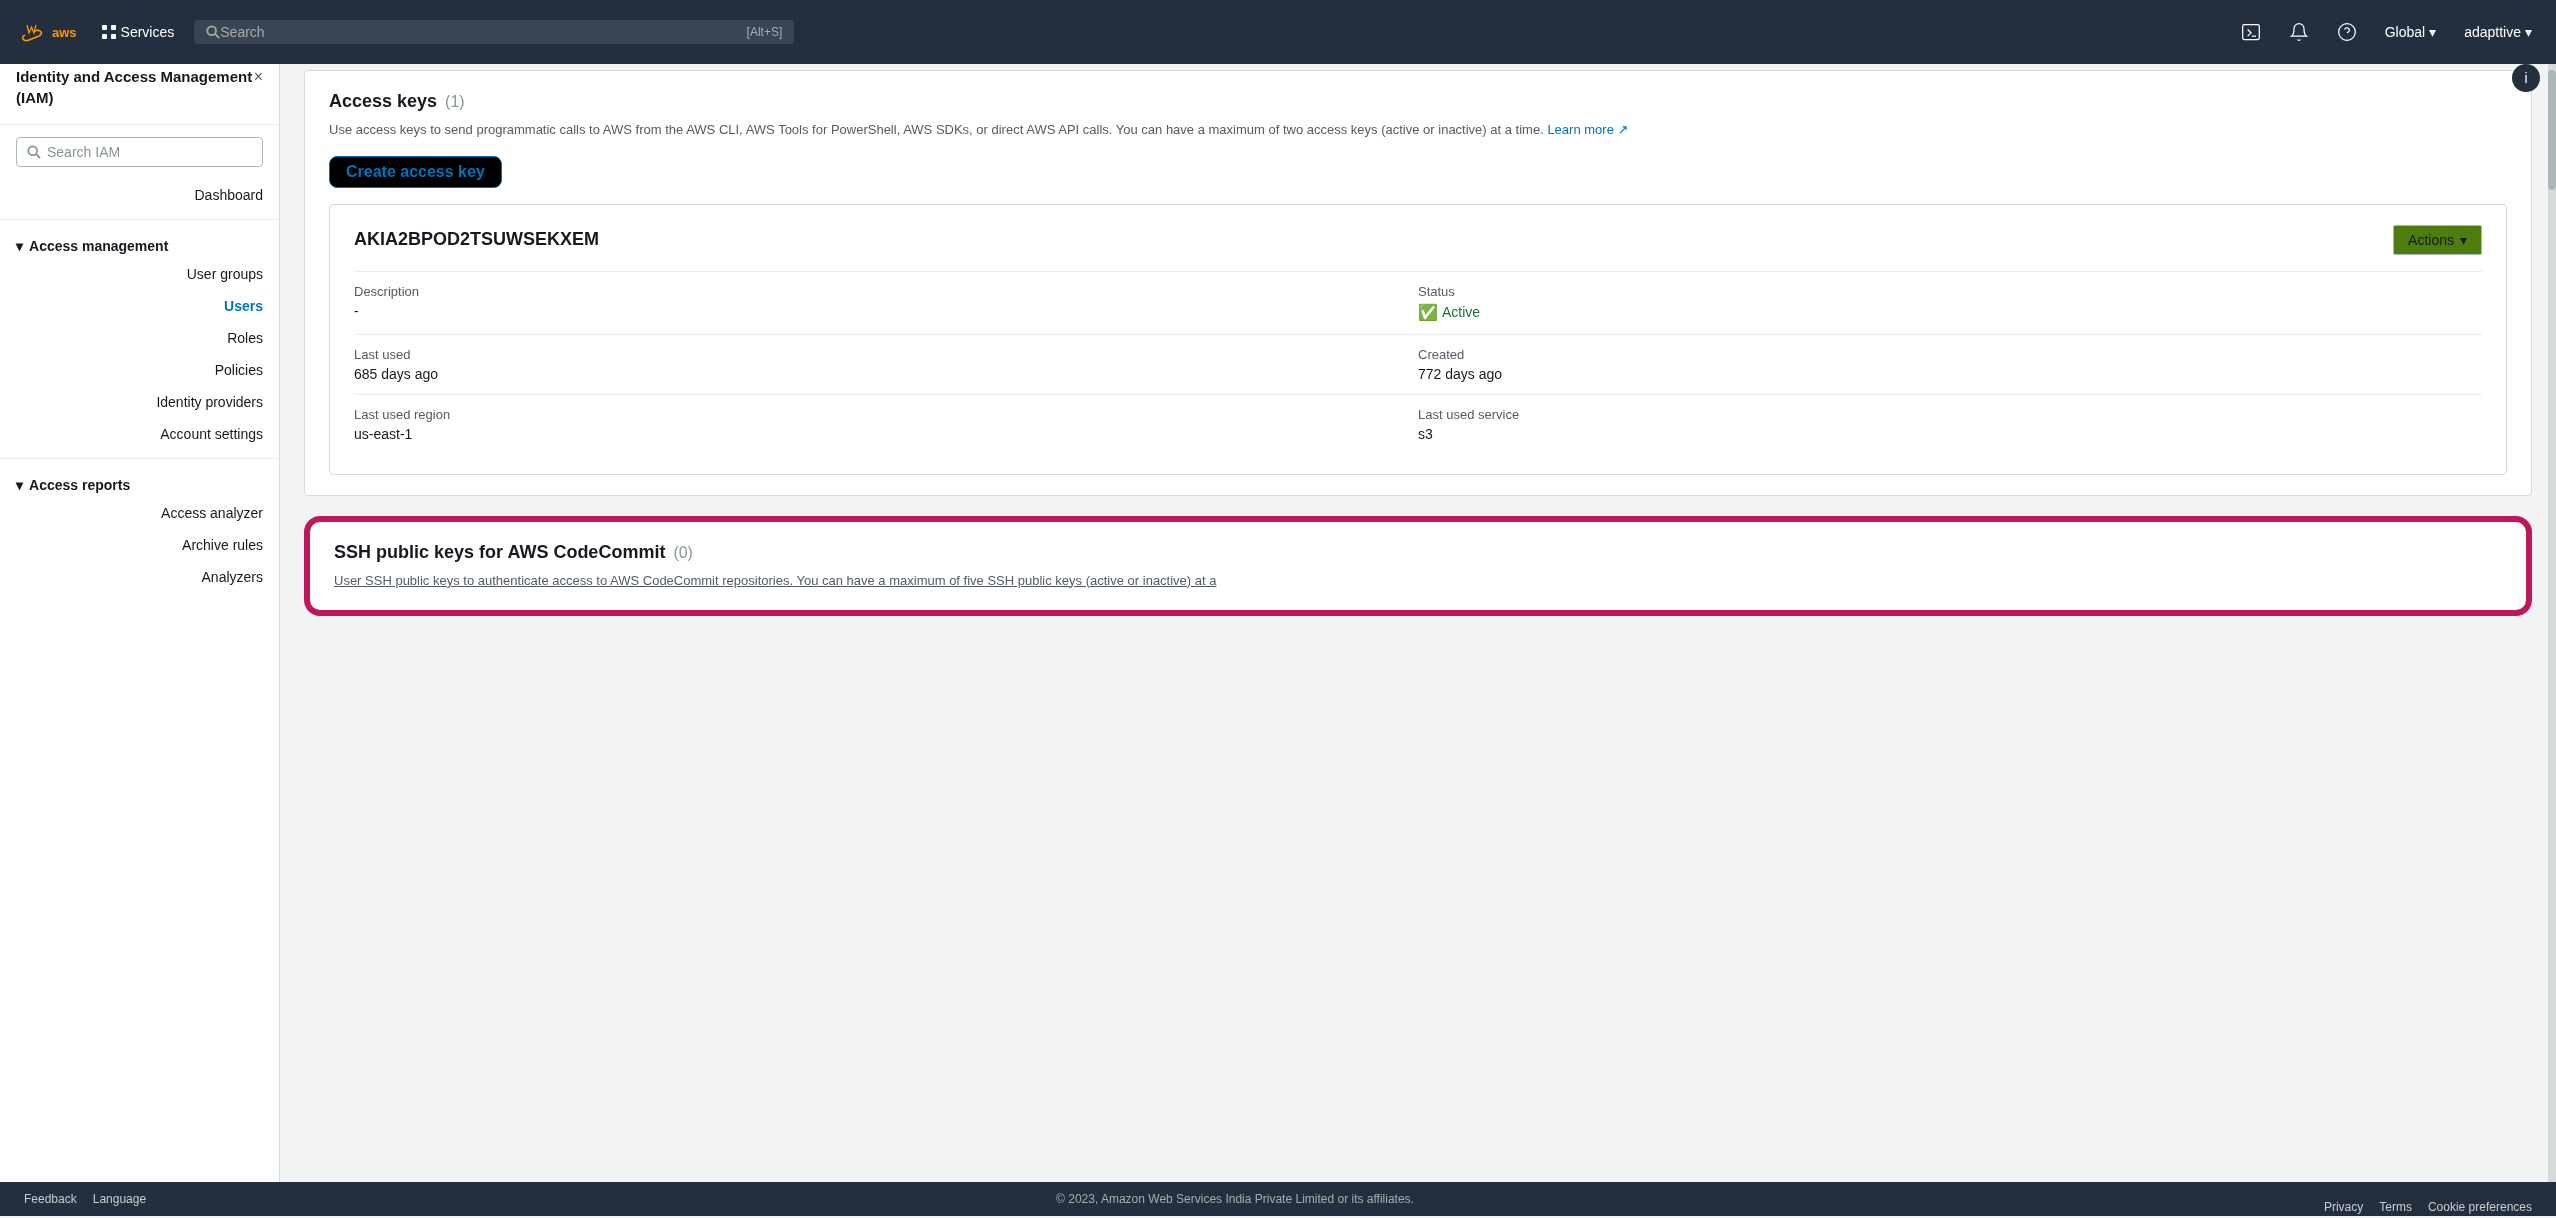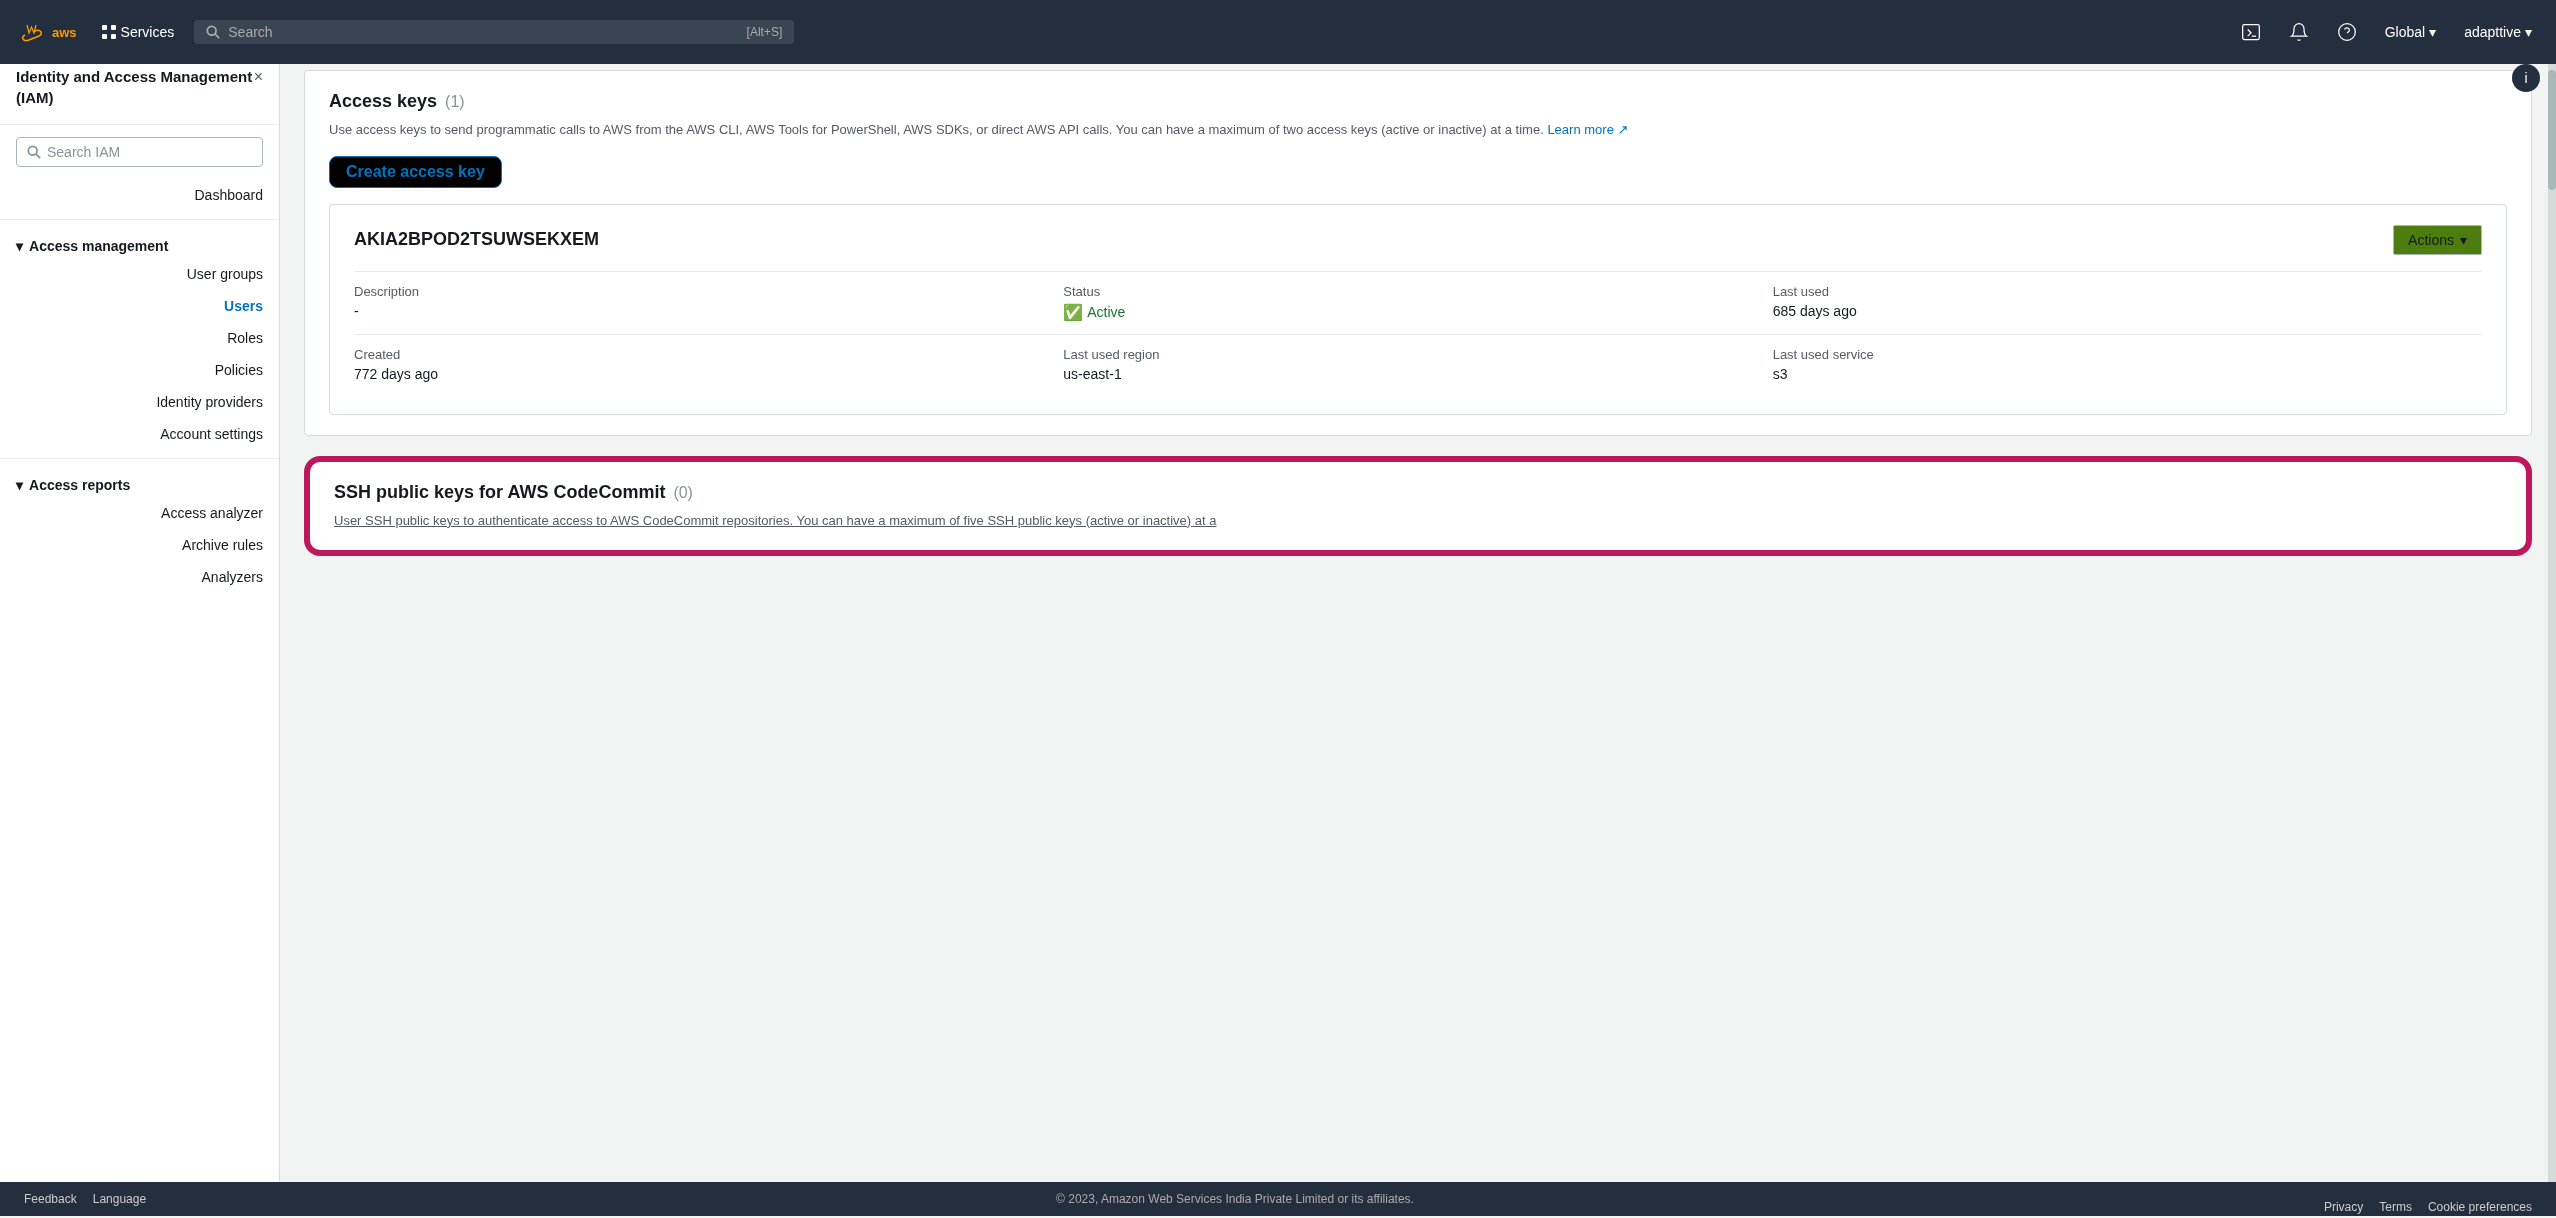--- a/index.html
+++ b/index.html
@@ -41,21 +41,20 @@
       padding: 4px 8px;
     }
     .search-bar {
       display: flex;
       align-items: center;
       background: #3a4553;
       border-radius: 4px;
       padding: 4px 12px;
       flex: 1;
       max-width: 600px;
-      gap: 8px;
     }
     .search-bar input {
       background: transparent;
       border: none;
       outline: none;
       color: #ccc;
       font-size: 14px;
       flex: 1;
     }
     .search-bar input::placeholder { color: #aaa; }
@@ -246,21 +245,21 @@
       padding: 6px 14px;
       border-radius: 2px;
       cursor: pointer;
       display: flex;
       align-items: center;
       gap: 6px;
     }
 
     .key-details-grid {
       display: grid;
-      grid-template-columns: 1fr 1fr 1fr;
+      grid-template-columns: 1fr 1fr;
       gap: 0;
     }
     .key-detail-cell {
       padding: 12px 0;
       border-top: 1px solid #eaeded;
     }
     .key-detail-label {
       font-size: 13px;
       color: #545b64;
       margin-bottom: 4px;

